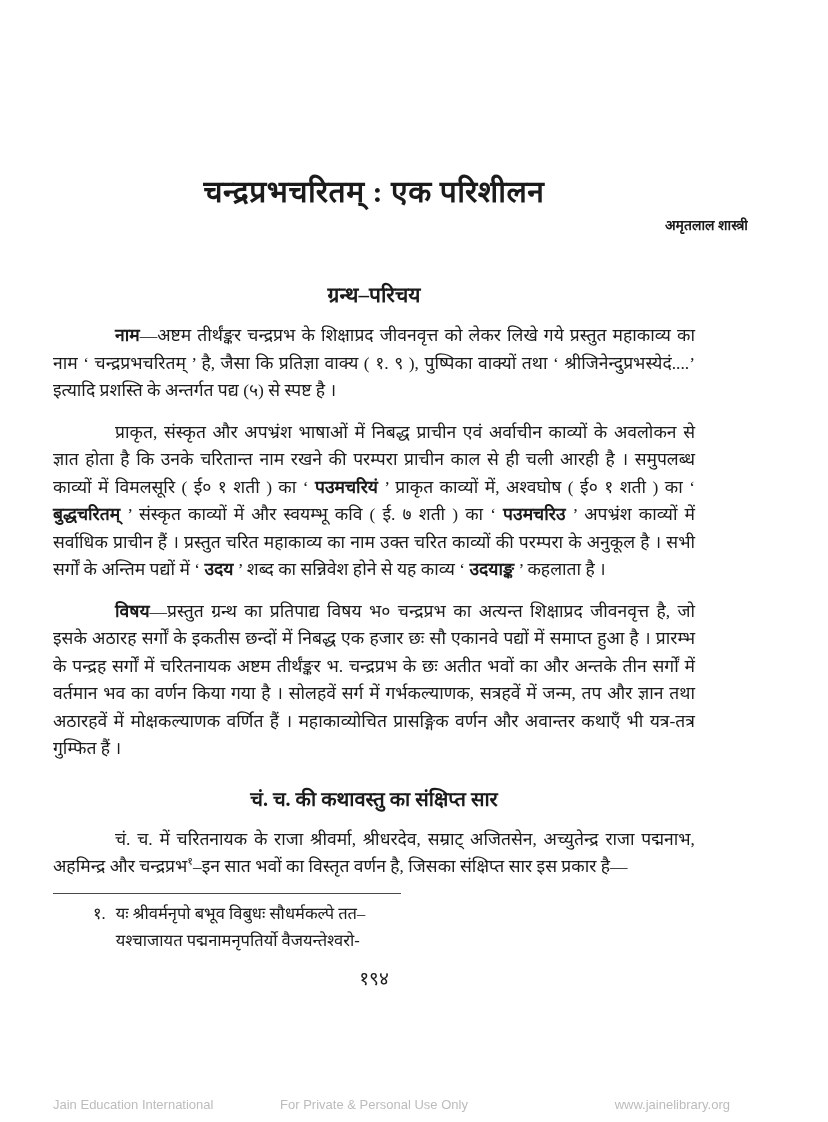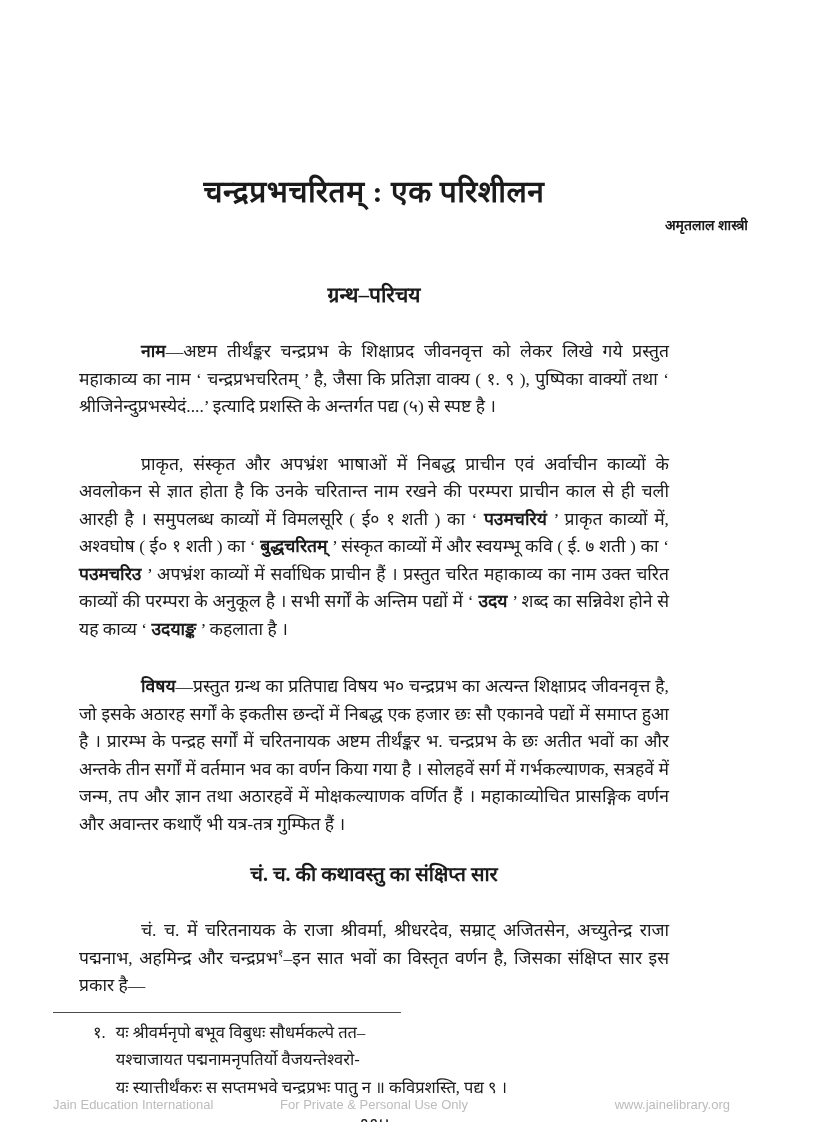--- a/index.html
+++ b/index.html
@@ -21,23 +21,23 @@
   }
   .author{
     text-align:right;margin-top:4px;font-size:14px;font-weight:700;
   }
   .heading{
     text-align:center;margin:46px 0 0;font-size:21px;font-weight:700;
   }
   .heading2{
     text-align:center;margin:22px 0 0;font-size:20px;font-weight:700;font-family:Liberation Serif, serif;
   }
-  .content{padding:0 79px;}
+  .content{padding:0 53px;}
   .para{
-    margin:30px 0 0;font-size:17.5px;line-height:27.5px;
+    margin:14px 0 0;font-size:17.5px;line-height:27.5px;
     text-align:justify;text-justify:inter-word;
   }
   .indent{text-indent:62px;}
   .para b{font-weight:700;}
   sup.fnref{font-size:11px;line-height:0;}
   .footnote-rule{
     margin:12px 0 6px 53px;width:348px;height:0;
     border-top:1px solid #4a4a4a;
   }
   .footnote{
@@ -84,21 +84,20 @@
 
   </div>
 
   <div class="footnote-rule"></div>
 
   <div class="footnote">
     <span class="fn-marker">१.</span>
     <div class="fn-lines">
       <div>यः श्रीवर्मनृपो बभूव विबुधः सौधर्मकल्पे तत–</div>
       <div>यश्चाजायत पद्मनामनृपतिर्यो वैजयन्तेश्वरो-</div>
-      <div>यः स्यात्तीर्थंकरः स सप्तमभवे चन्द्रप्रभः पातु न ॥ कविप्रशस्ति, पद्य ९ ।</div>
     </div>
   </div>
 
   <div class="page-number">१९४</div>
 
   <div class="footer">
     <span class="center">For Private &amp; Personal Use Only</span>
     <span class="left">Jain Education International</span>
     <span class="right">www.jainelibrary.org</span>
   </div>

